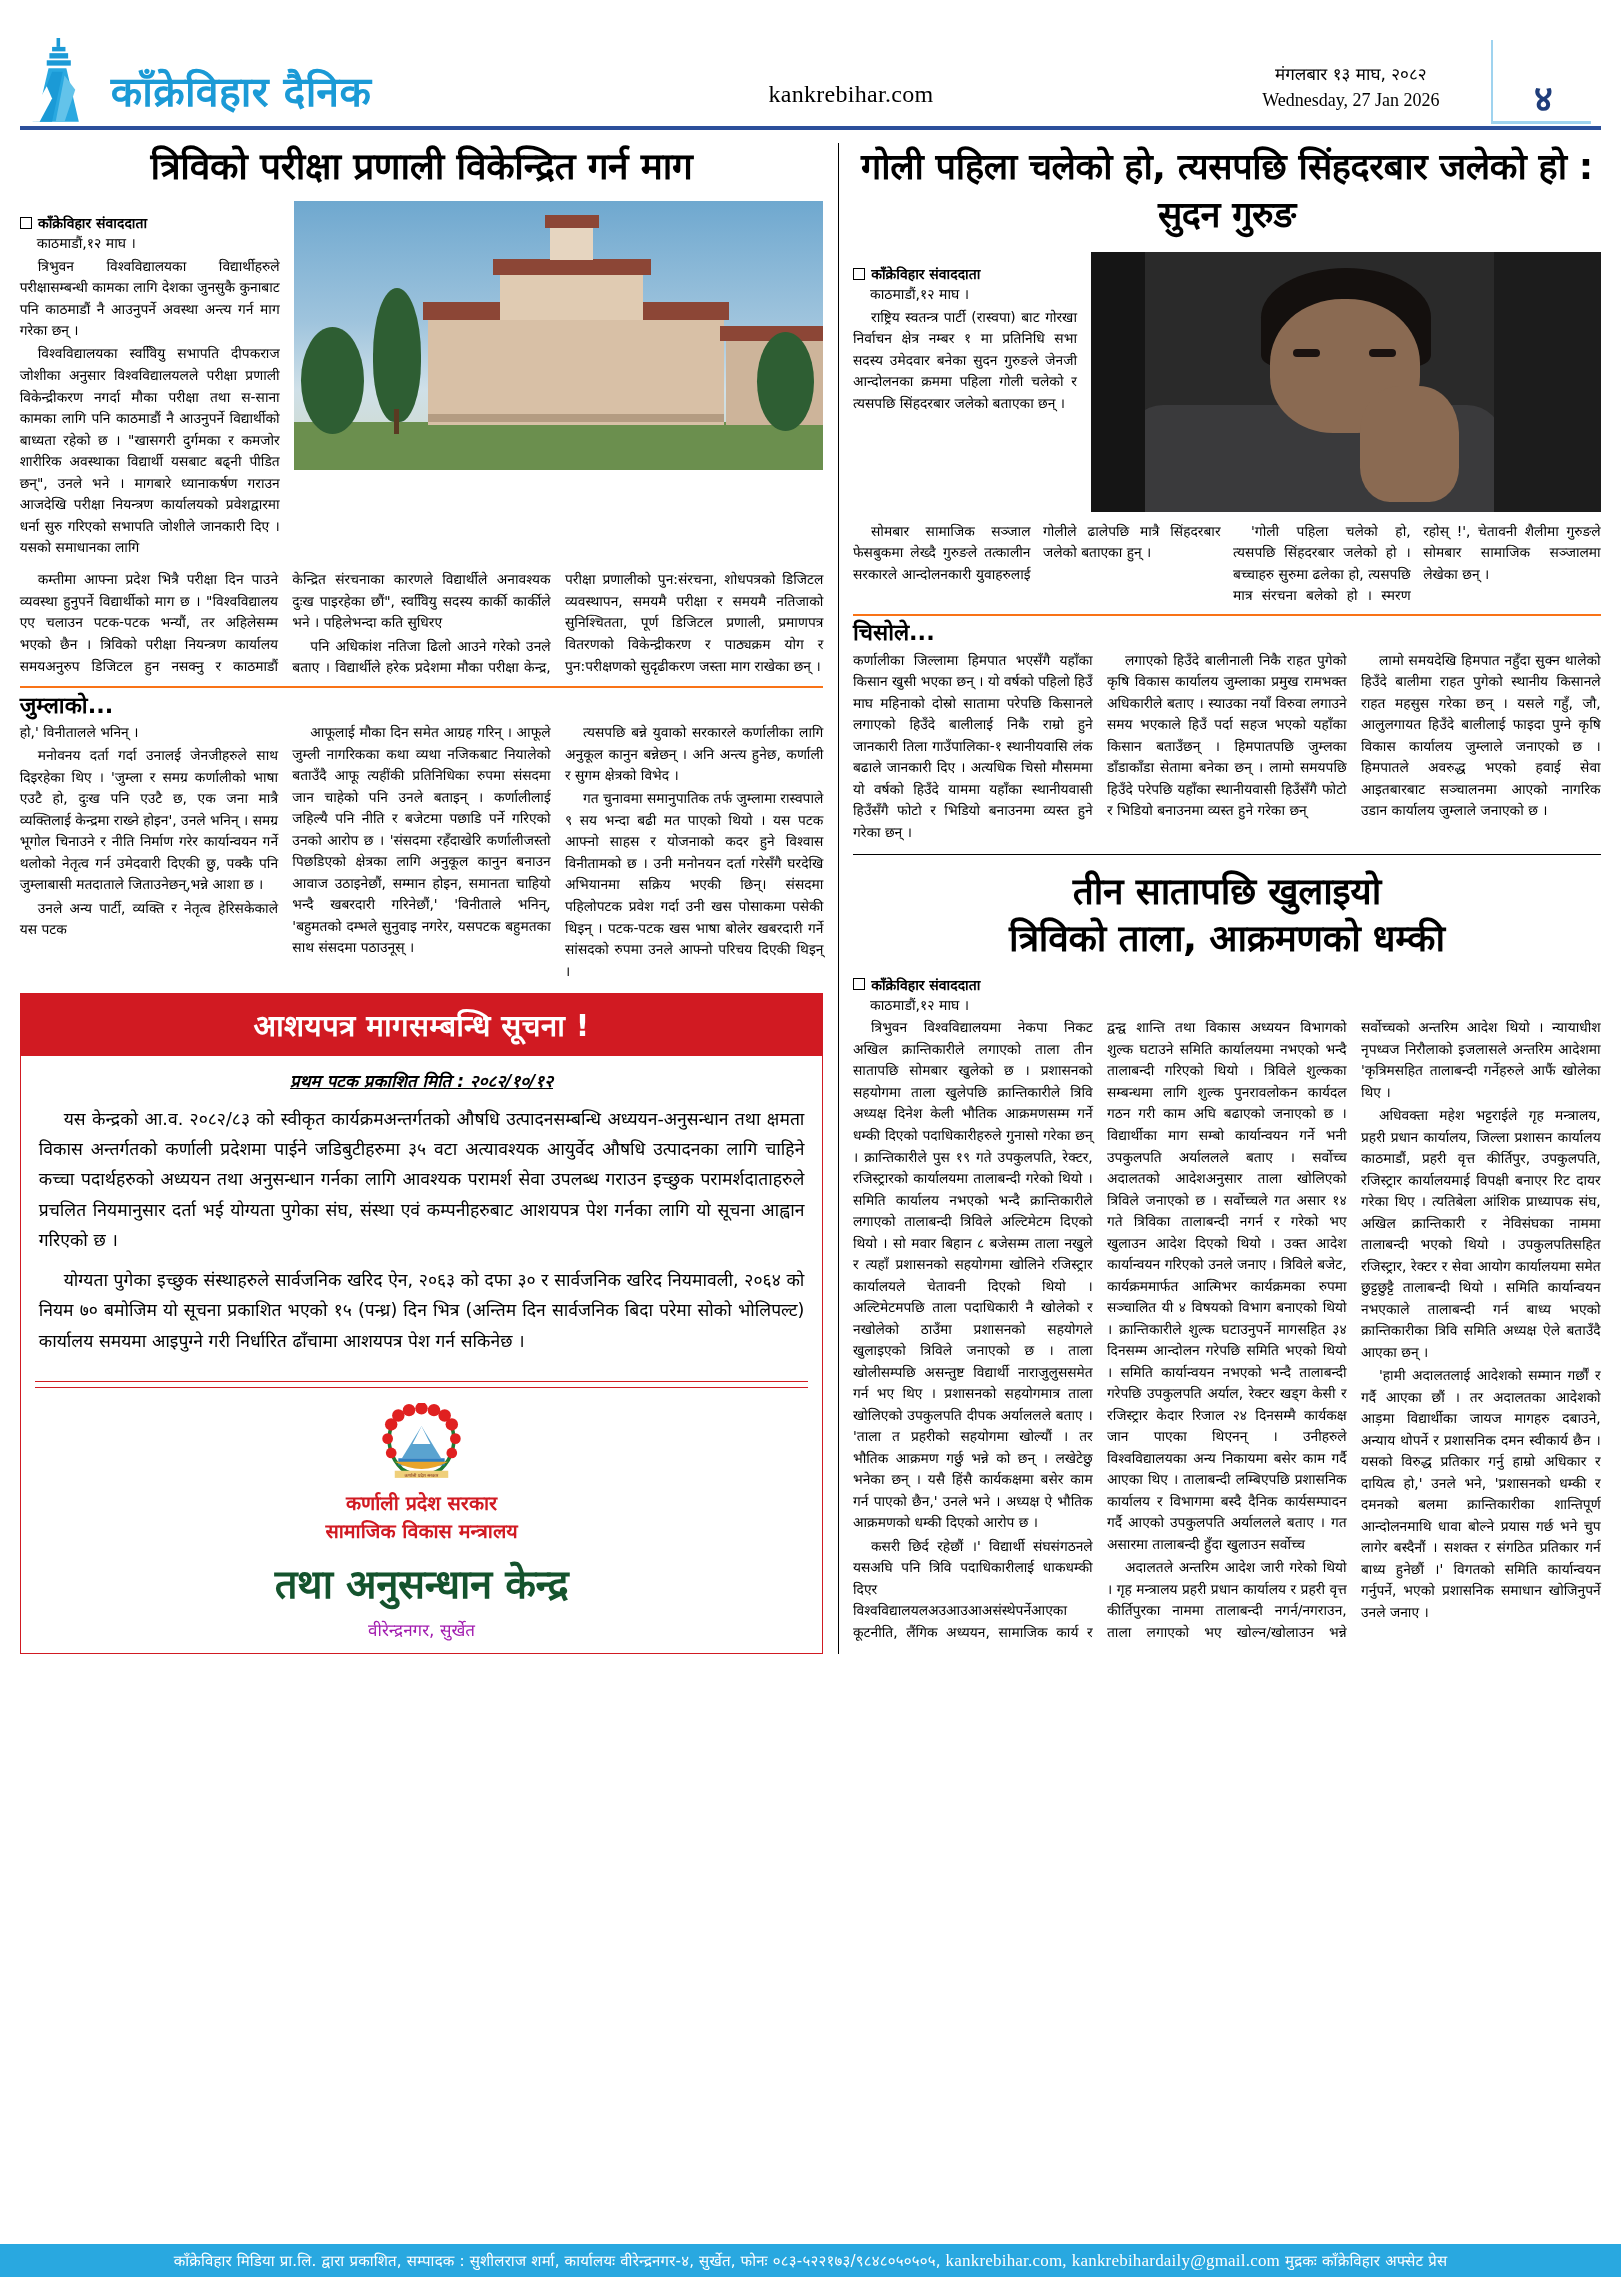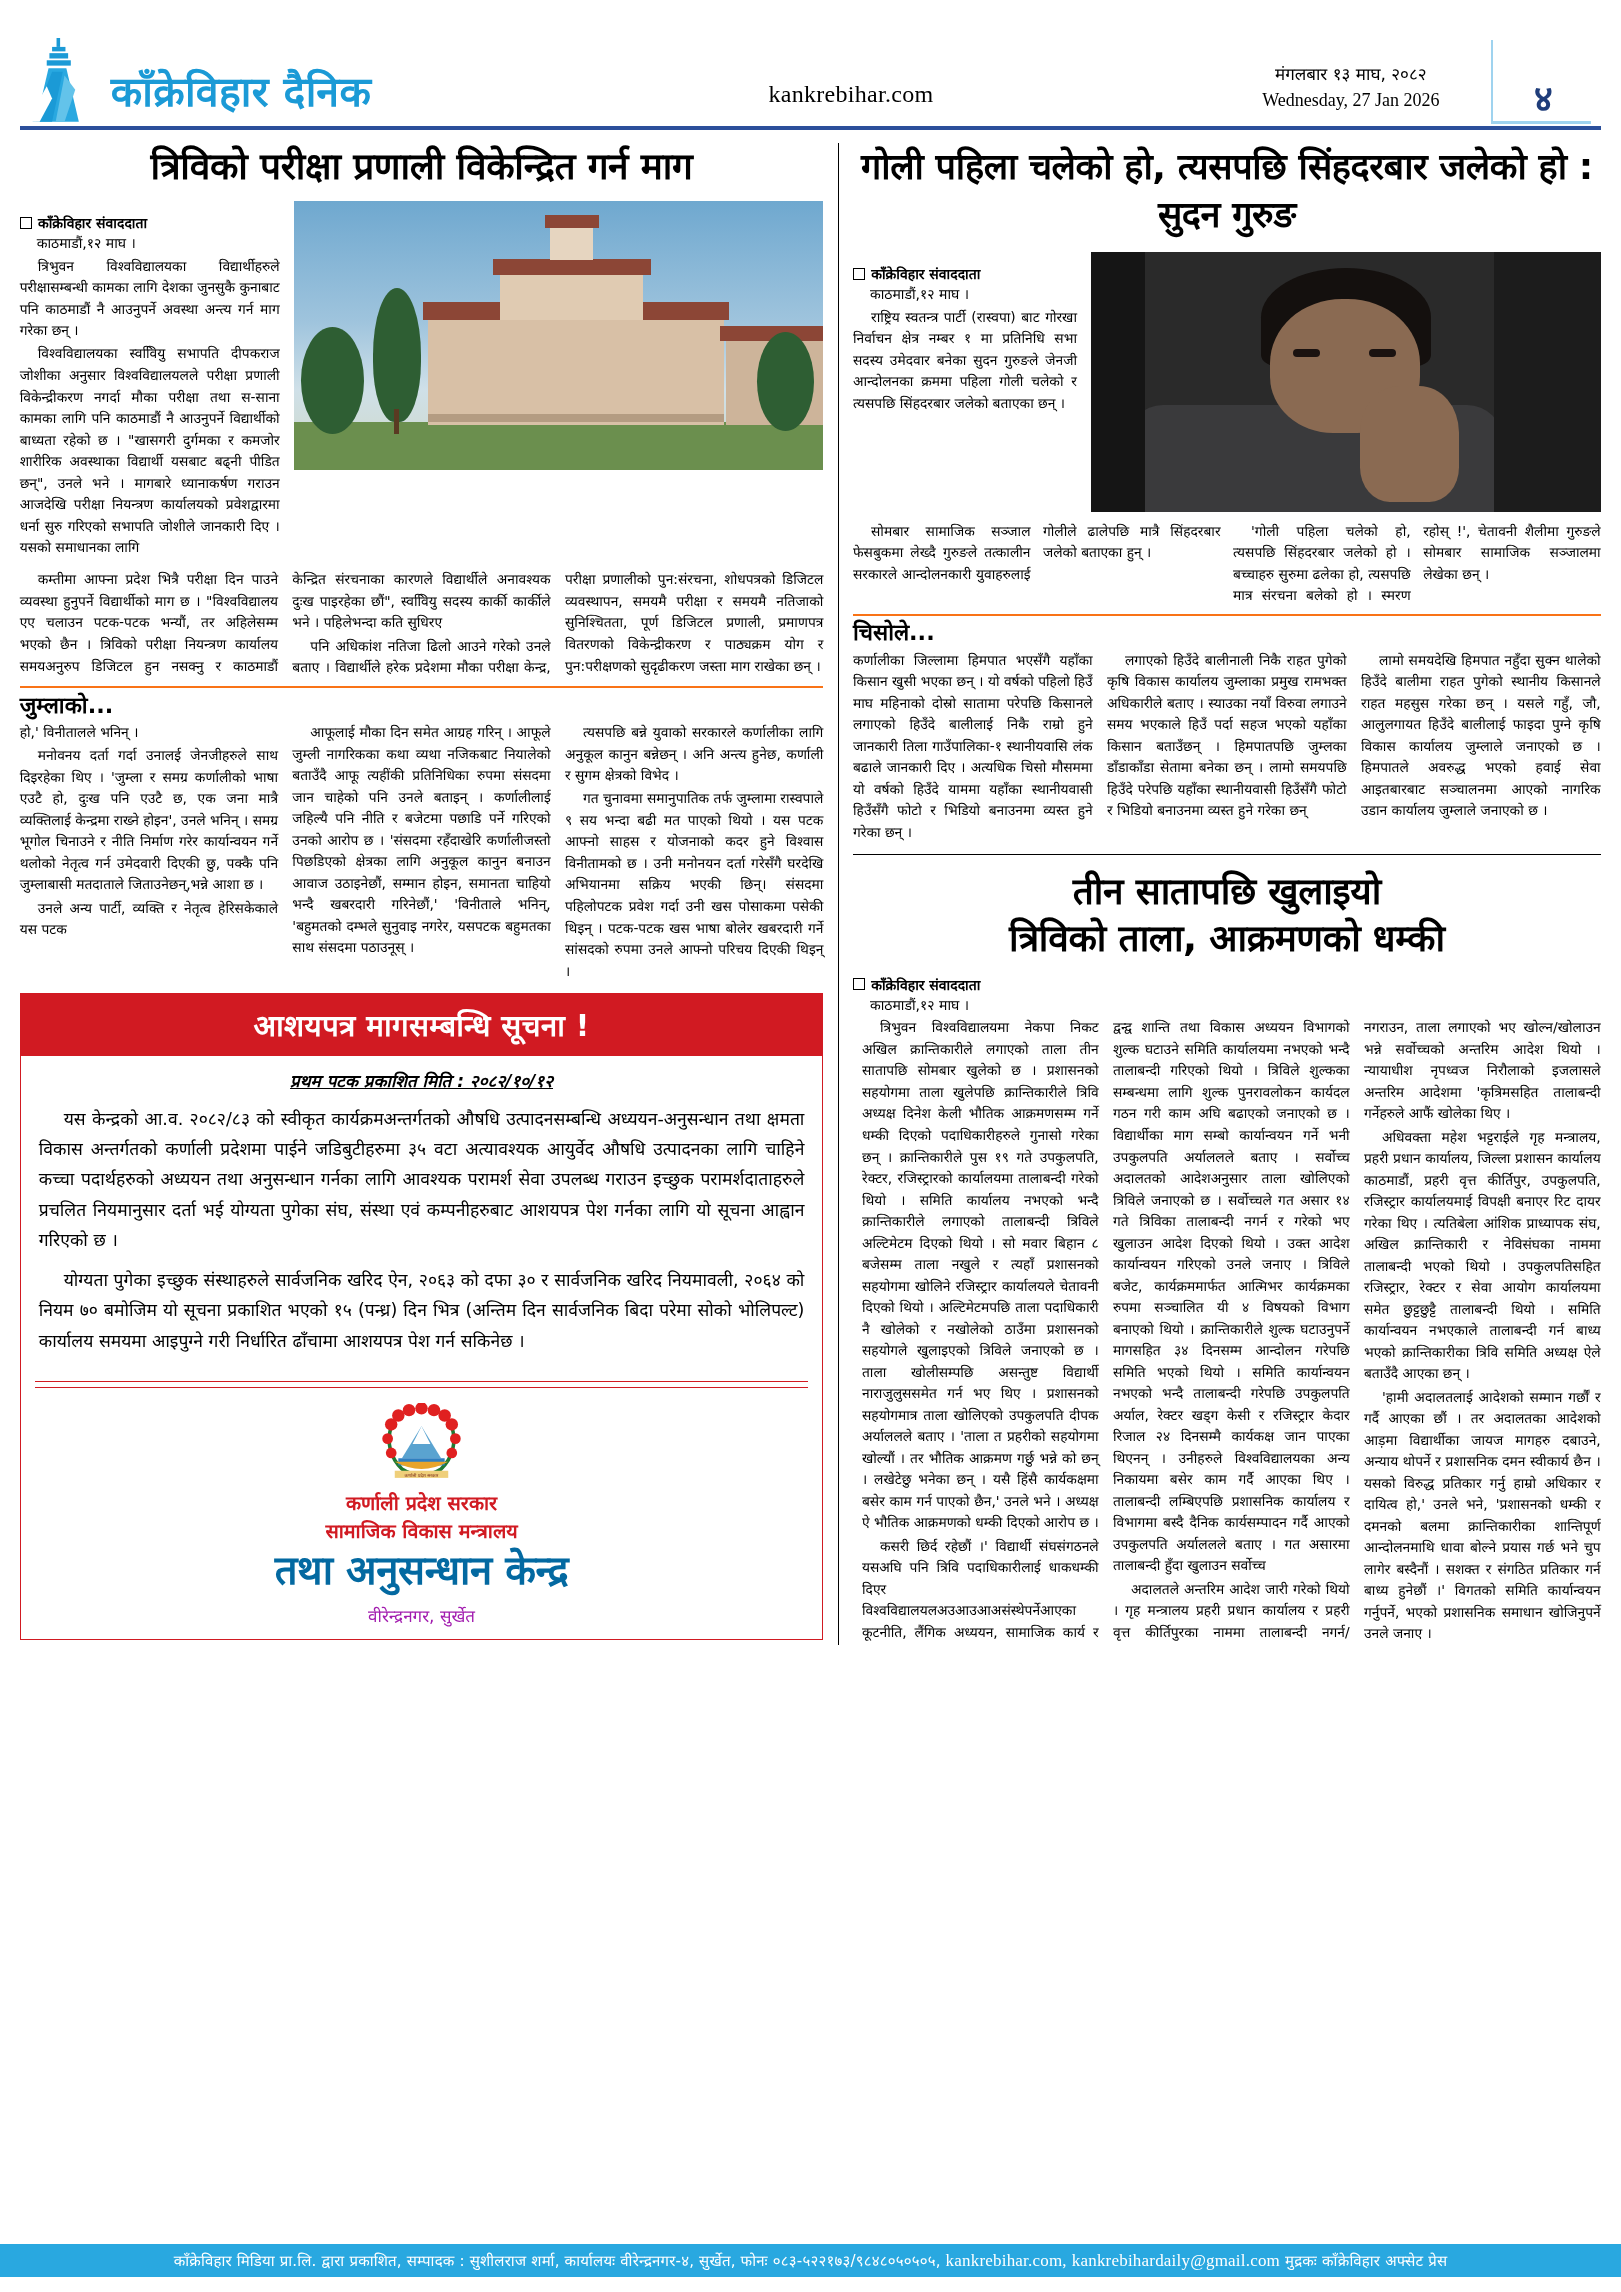--- a/index.html
+++ b/index.html
@@ -212,21 +212,21 @@
               <rect x="34" y="62" width="52" height="8" fill="#2f7fc0"></rect>
               <path d="M30 66 Q60 82 90 66" fill="#e8a42a"></path>
               <rect x="30" y="76" width="60" height="8" fill="#efcf7a"></rect>
               <text x="60" y="83" font-size="5" text-anchor="middle" fill="#7a2a1a" font-family="DejaVu Sans">कर्णाली प्रदेश सरकार</text>
             </svg>
           </div>
           <div class="ad-gov" style="color: rgb(209, 26, 34);">
             <div>कर्णाली  प्रदेश सरकार</div>
             <div>सामाजिक विकास मन्त्रालय</div>
           </div>
-          <div class="ad-org" style="margin-top: 0px; color: #0369a1;">तथा अनुसन्धान केन्द्र</div>
+          <div class="ad-org" style="margin-top: 14px; color: #14532d;">तथा अनुसन्धान केन्द्र</div>
           <div class="ad-loc">वीरेन्द्रनगर, सुर्खेत</div>
         </div>
       </div>
     </div>
 
     <div class="lead-right">
       <h1 class="hl right">गोली पहिला चलेको हो, त्यसपछि सिंहदरबार जलेको हो : सुदन गुरुङ</h1>
 
       <div style="display:flex;gap:14.3px;margin-top:12.5px;">
         <div style="width:224px;">
@@ -276,21 +276,21 @@
       </div>
 
       <div class="byline" style="margin-top:12.5px;">
         <div class="b1">
             <span class="sq"></span>
             <span>काँक्रेविहार संवाददाता</span>
           </div>
         <div class="b2">काठमाडौं,१२ माघ   ।</div>
       </div>
 
-      <div class="cols c3" style="margin-top:3.6px;margin-left:9px;">
+      <div class="cols c3" style="margin-top:3.6px;">
         <p>त्रिभुवन विश्वविद्यालयमा नेकपा निकट अखिल क्रान्तिकारीले लगाएको ताला तीन सातापछि सोमबार खुलेको छ । प्रशासनको सहयोगमा ताला खुलेपछि क्रान्तिकारीले त्रिवि अध्यक्ष दिनेश केली भौतिक आक्रमणसम्म गर्ने धम्की दिएको पदाधिकारीहरुले गुनासो गरेका छन् । क्रान्तिकारीले पुस १९ गते उपकुलपति, रेक्टर, रजिस्ट्रारको कार्यालयमा तालाबन्दी गरेको थियो । समिति कार्यालय नभएको भन्दै क्रान्तिकारीले लगाएको तालाबन्दी त्रिविले अल्टिमेटम दिएको थियो । सो मवार बिहान ८ बजेसम्म ताला नखुले र त्यहाँ प्रशासनको सहयोगमा खोलिने रजिस्ट्रार कार्यालयले चेतावनी दिएको थियो । अल्टिमेटमपछि ताला पदाधिकारी नै खोलेको र नखोलेको ठाउँमा प्रशासनको सहयोगले खुलाइएको त्रिविले जनाएको छ । ताला खोलीसम्पछि असन्तुष्ट विद्यार्थी नाराजुलुससमेत गर्न भए थिए । प्रशासनको सहयोगमात्र ताला खोलिएकाे उपकुलपति दीपक अर्याललले बताए । 'ताला त प्रहरीको सहयोगमा खोल्यौं । तर भौतिक आक्रमण गर्छु भन्ने को छन् । लखेटेछु भनेका छन् । यसै हिंसै कार्यकक्षमा बसेर काम गर्न पाएको छैन,' उनले भने । अध्यक्ष ऐ भौतिक आक्रमणको धम्की दिएको आरोप छ ।</p>
         <p>कसरी छिर्द रहेछौं ।' विद्यार्थी संघसंगठनले यसअघि पनि त्रिवि पदाधिकारीलाई धाकधम्की दिएर विश्वविद्यालयलअउआउआअसंस्थेपर्नेआएका कूटनीति, लैंगिक अध्ययन, सामाजिक कार्य र द्वन्द्व शान्ति तथा विकास अध्ययन विभागको शुल्क घटाउने समिति कार्यालयमा नभएको भन्दै तालाबन्दी गरिएको थियो । त्रिविले शुल्कका सम्बन्धमा लागि शुल्क पुनरावलोकन कार्यदल गठन गरी काम अघि बढाएको जनाएको छ । विद्यार्थीका माग सम्बो कार्यान्वयन गर्ने भनी उपकुलपति अर्याललले बताए । सर्वोच्च अदालतको आदेशअनुसार ताला खोलिएको त्रिविले जनाएको छ । सर्वोच्चले गत असार १४ गते त्रिविका तालाबन्दी नगर्न र गरेको भए खुलाउन आदेश दिएको थियो । उक्त आदेश कार्यान्वयन गरिएको उनले जनाए ।  त्रिविले बजेट, कार्यक्रममार्फत आत्मिभर कार्यक्रमका रुपमा सञ्चालित यी ४ विषयको विभाग बनाएको थियो । क्रान्तिकारीले शुल्क घटाउनुपर्ने मागसहित ३४ दिनसम्म आन्दोलन गरेपछि समिति भएको थियो । समिति कार्यान्वयन नभएको भन्दै तालाबन्दी गरेपछि उपकुलपति अर्याल, रेक्टर खड्ग केसी र रजिस्ट्रार केदार रिजाल २४ दिनसम्मै कार्यकक्ष जान पाएका थिएनन् । उनीहरुले विश्वविद्यालयका अन्य निकायमा बसेर काम गर्दै आएका थिए । तालाबन्दी लम्बिएपछि प्रशासनिक कार्यालय र विभागमा बस्दै दैनिक कार्यसम्पादन गर्दै आएको उपकुलपति अर्याललले बताए । गत असारमा तालाबन्दी हुँदा खुलाउन सर्वोच्च</p>
         <p>अदालतले अन्तरिम आदेश जारी गरेको थियो । गृह मन्त्रालय प्रहरी प्रधान कार्यालय र प्रहरी वृत्त कीर्तिपुरका नाममा तालाबन्दी नगर्न/नगराउन, ताला लगाएको भए खोल्न/खोलाउन भन्ने सर्वोच्चको अन्तरिम आदेश थियो । न्यायाधीश नृपध्वज निरौलाको इजलासले अन्तरिम आदेशमा 'कृत्रिमसहित तालाबन्दी गर्नेहरुले आफैं खोलेका थिए ।</p>
         <p>अधिवक्ता महेश भट्टराईले गृह मन्त्रालय, प्रहरी प्रधान कार्यालय, जिल्ला प्रशासन कार्यालय काठमाडौं, प्रहरी वृत्त कीर्तिपुर, उपकुलपति, रजिस्ट्रार कार्यालयमाई विपक्षी बनाएर रिट दायर गरेका थिए । त्यतिबेला आंशिक प्राध्यापक संघ, अखिल क्रान्तिकारी र नेविसंघका नाममा तालाबन्दी भएको थियो । उपकुलपतिसहित रजिस्ट्रार, रेक्टर र सेवा आयोग कार्यालयमा समेत छुट्टछुट्टै तालाबन्दी थियो । समिति कार्यान्वयन नभएकाले तालाबन्दी गर्न बाध्य भएको क्रान्तिकारीका त्रिवि समिति अध्यक्ष ऐले बताउँदै आएका छन् ।</p>
         <p>'हामी अदालतलाई आदेशको सम्मान गर्छौं र गर्दै आएका छौं । तर अदालतका आदेशको आड़मा विद्यार्थीका जायज मागहरु दबाउने, अन्याय थोपर्ने र प्रशासनिक दमन स्वीकार्य छैन । यसको विरुद्ध प्रतिकार गर्नु हाम्रो अधिकार र दायित्व हो,' उनले भने, 'प्रशासनको धम्की र दमनको बलमा क्रान्तिकारीका शान्तिपूर्ण आन्दोलनमाथि धावा बोल्ने प्रयास गर्छ भने चुप लागेर बस्दैनौं । सशक्त र संगठित प्रतिकार गर्न बाध्य हुनेछौं ।' विगतको समिति कार्यान्वयन गर्नुपर्ने, भएको प्रशासनिक समाधान खोजिनुपर्ने उनले जनाए ।</p>
       </div>
     </div>
   </div>
 
   <div class="footer" style="background: rgb(41, 168, 224);">

